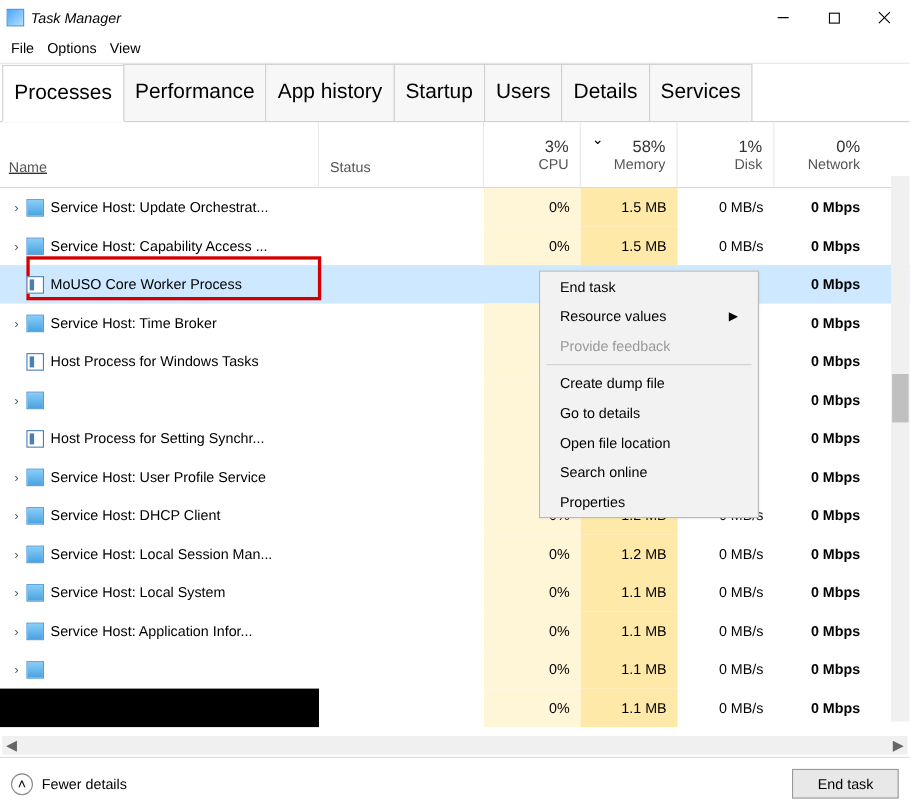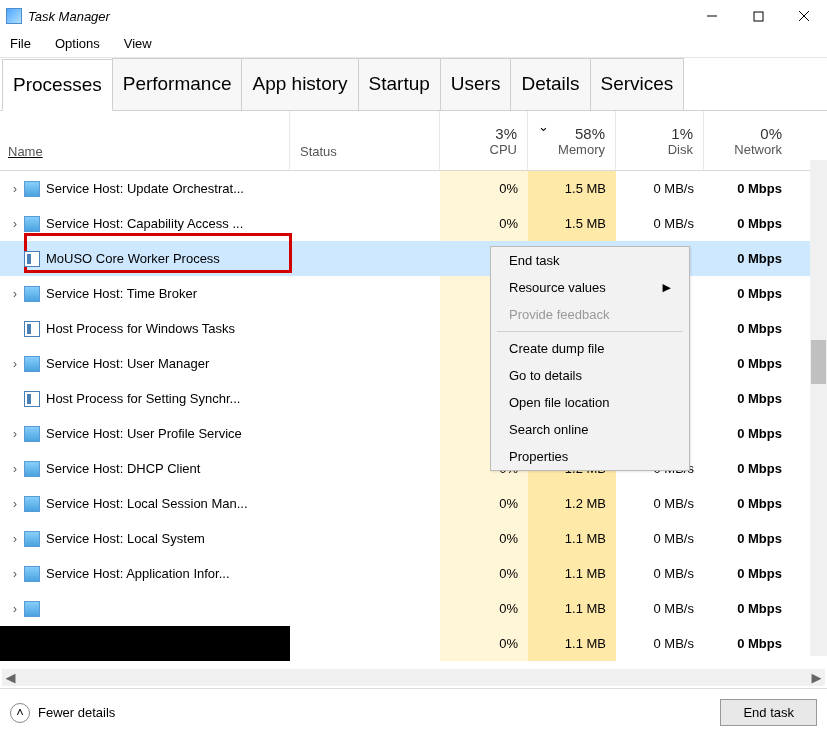--- a/index.html
+++ b/index.html
@@ -7,21 +7,21 @@
 
     
     .titlebar { display: flex; align-items: center; height: 32px; padding-left: 6px; font-style: italic; }
     .titlebar .app-icon { width: 16px; height: 16px; background: linear-gradient(135deg,#4da6ff 0%,#b3e0ff 100%); border: 1px solid #4d8fcc; margin-right: 6px; }
     .titlebar .title { font-size: 13px; }
     .win-controls { margin-left: auto; display: flex; }
     .win-btn { width: 46px; height: 32px; display: flex; align-items: center; justify-content: center; font-size: 12px; }
     .win-btn svg { stroke: #000; }
 
     
-    .menubar { display: flex; padding: 2px 0 4px 8px; gap: 12px; }
+    .menubar { display: flex; padding: 2px 0 4px 8px; gap: 0; }
     .menubar-item { padding: 2px 10px 2px 2px; font-size: 13px; }
     .menubar { border-bottom: 1px solid #e5e5e5; }
 
     
     .tabstrip { display: flex; padding-left: 2px; border-bottom: 1px solid #d0d0d0; }
     .tab { padding: 14px 10px; border: 1px solid #d0d0d0; border-bottom: none; background: #f7f7f7; margin-right: -1px; font-size: 19px; }
     .tab.active { background: #fff; border-bottom: 1px solid #fff; position: relative; top: 1px; }
 
     
     .header-row { display: flex; height: 60px; border-bottom: 1px solid #d9d9d9; }
@@ -211,21 +211,20 @@
       <div class="cell c-status"></div>
       <div class="cell c-cpu">0%</div>
       <div class="cell c-mem"></div>
       <div class="cell c-disk"></div>
       <div class="cell c-net">0 Mbps</div>
     </div>
     <div class="row">
       <div class="cell c-name">
         <span class="expander">›</span>
         <span class="proc-icon icon-gear"></span>
-        <span>Service Host: User Manager</span>
       </div>
       <div class="cell c-status"></div>
       <div class="cell c-cpu">0%</div>
       <div class="cell c-mem"></div>
       <div class="cell c-disk"></div>
       <div class="cell c-net">0 Mbps</div>
     </div>
     <div class="row">
       <div class="cell c-name">
         <span class="expander"></span>

